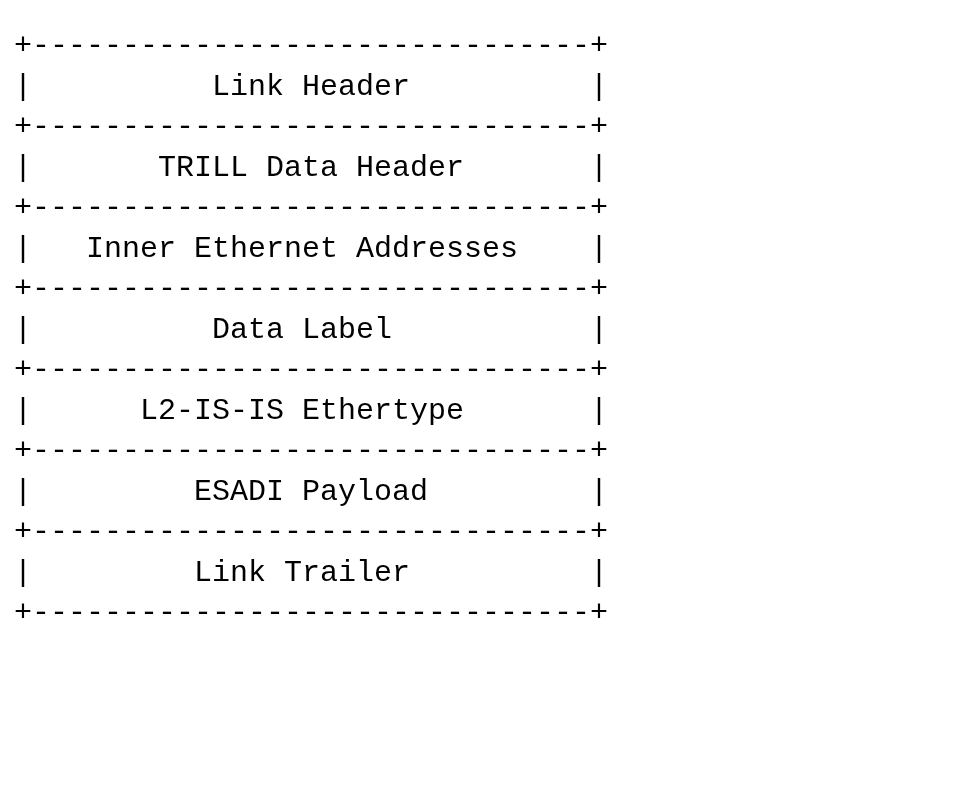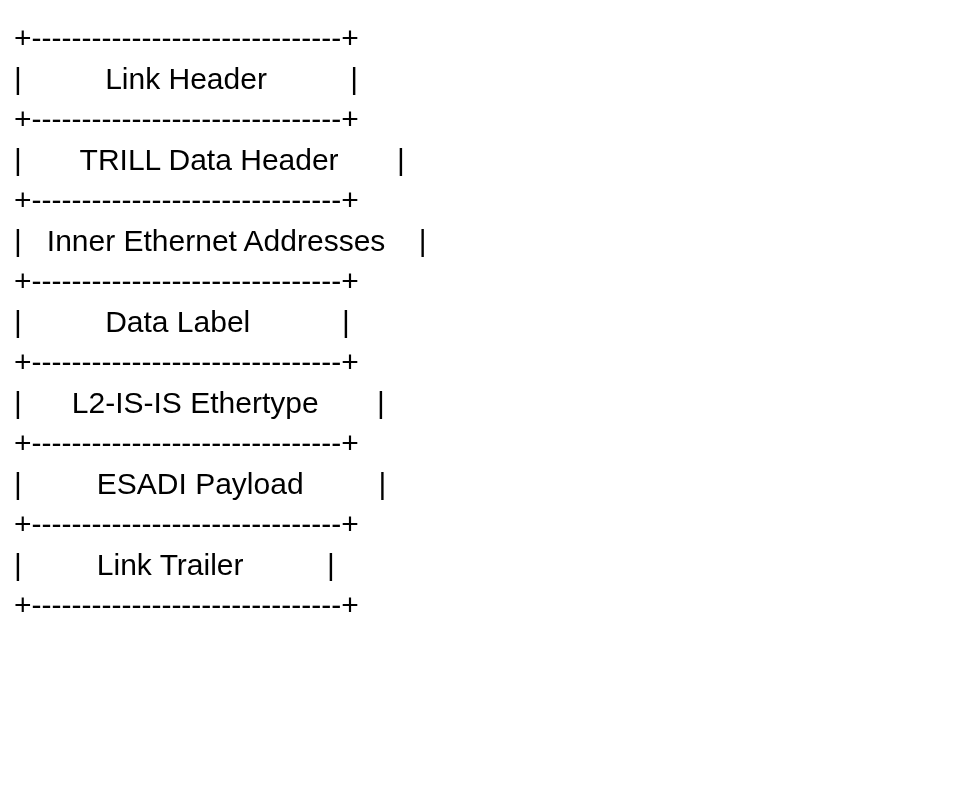--- a/index.html
+++ b/index.html
@@ -1,27 +1,28 @@
 <!DOCTYPE html>
 <html><head>
 <meta charset="utf-8">
 <style>
   html, body {
     margin: 0;
     padding: 0;
     background: #ffffff;
   }
   .diagram {
-    font-family: Liberation Sans, sans-serif;
+    font-family: Liberation Mono, monospace;
     font-size: 30px;
     line-height: 1.35;
     white-space: pre;
     padding: 18px 14px;
     color: #000000;
     letter-spacing: 0px;
+    margin-top: 8px;
   }
   .row-label {
     
   }
 </style>
 </head>
 <body>
 
 <div class="diagram"><span>+-------------------------------+</span>
 <span>|<span class="row-label" data-bind="diagram.rows.0.label">          Link Header          </span>|</span>

